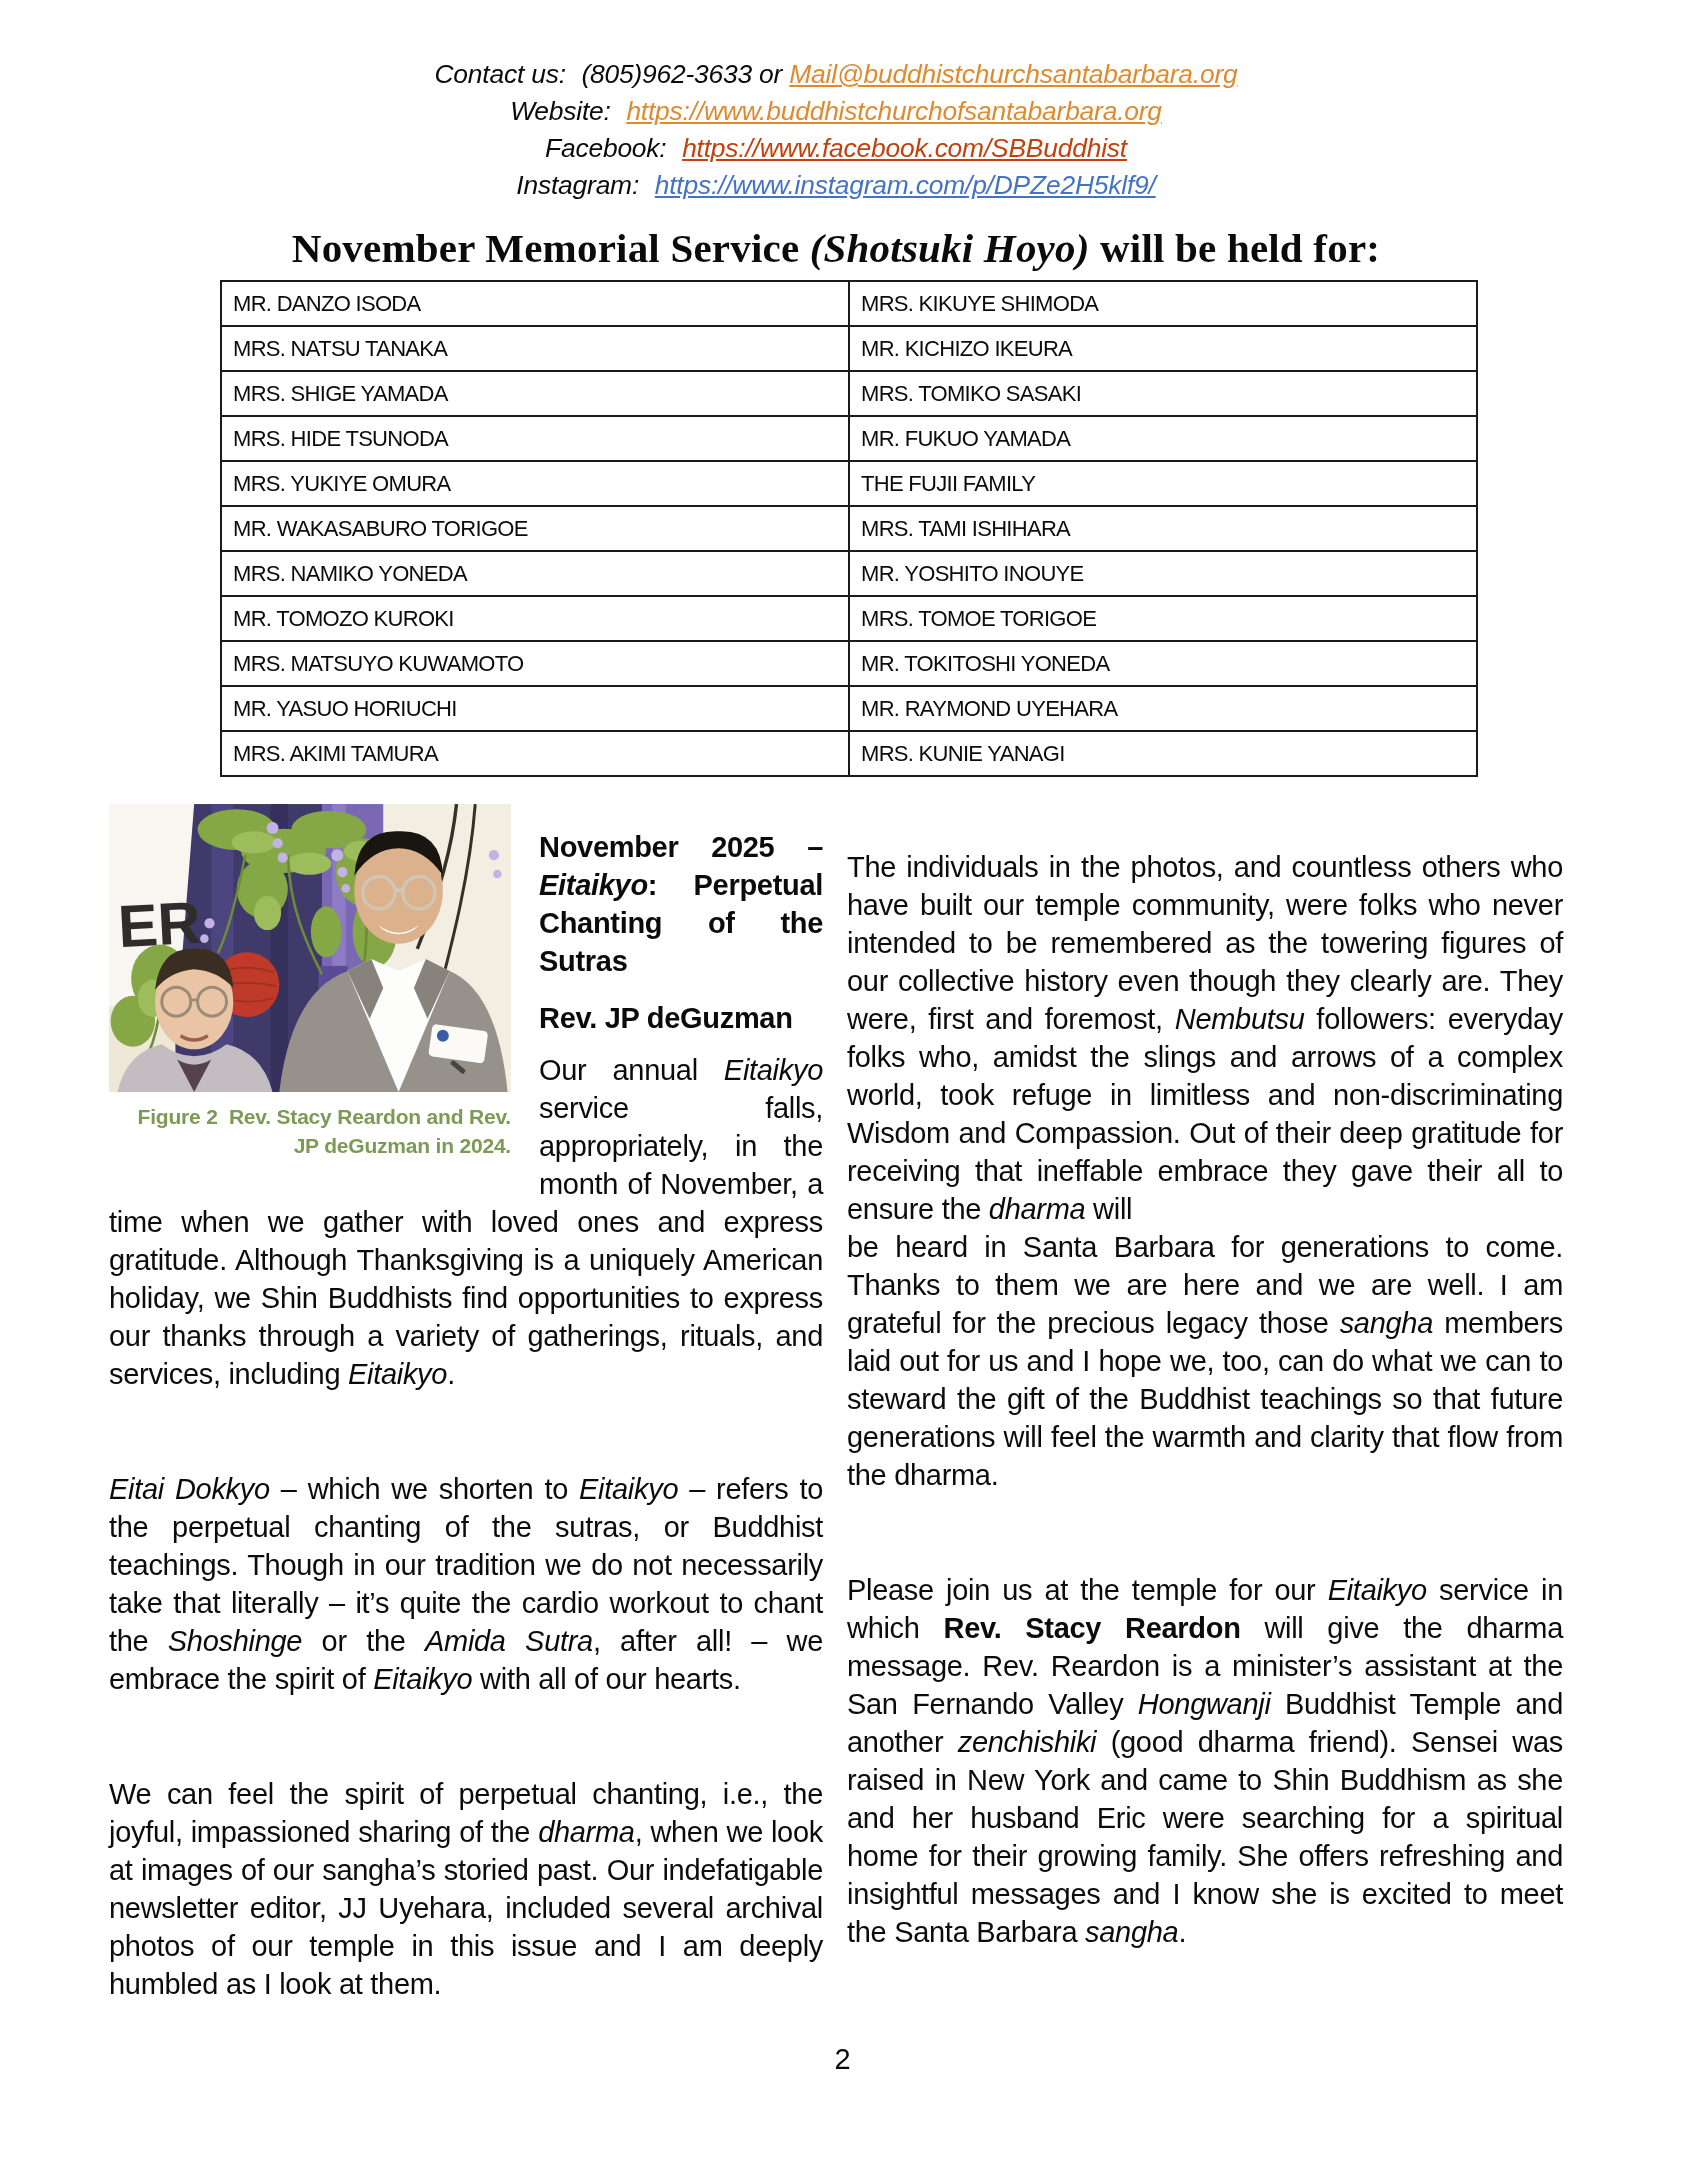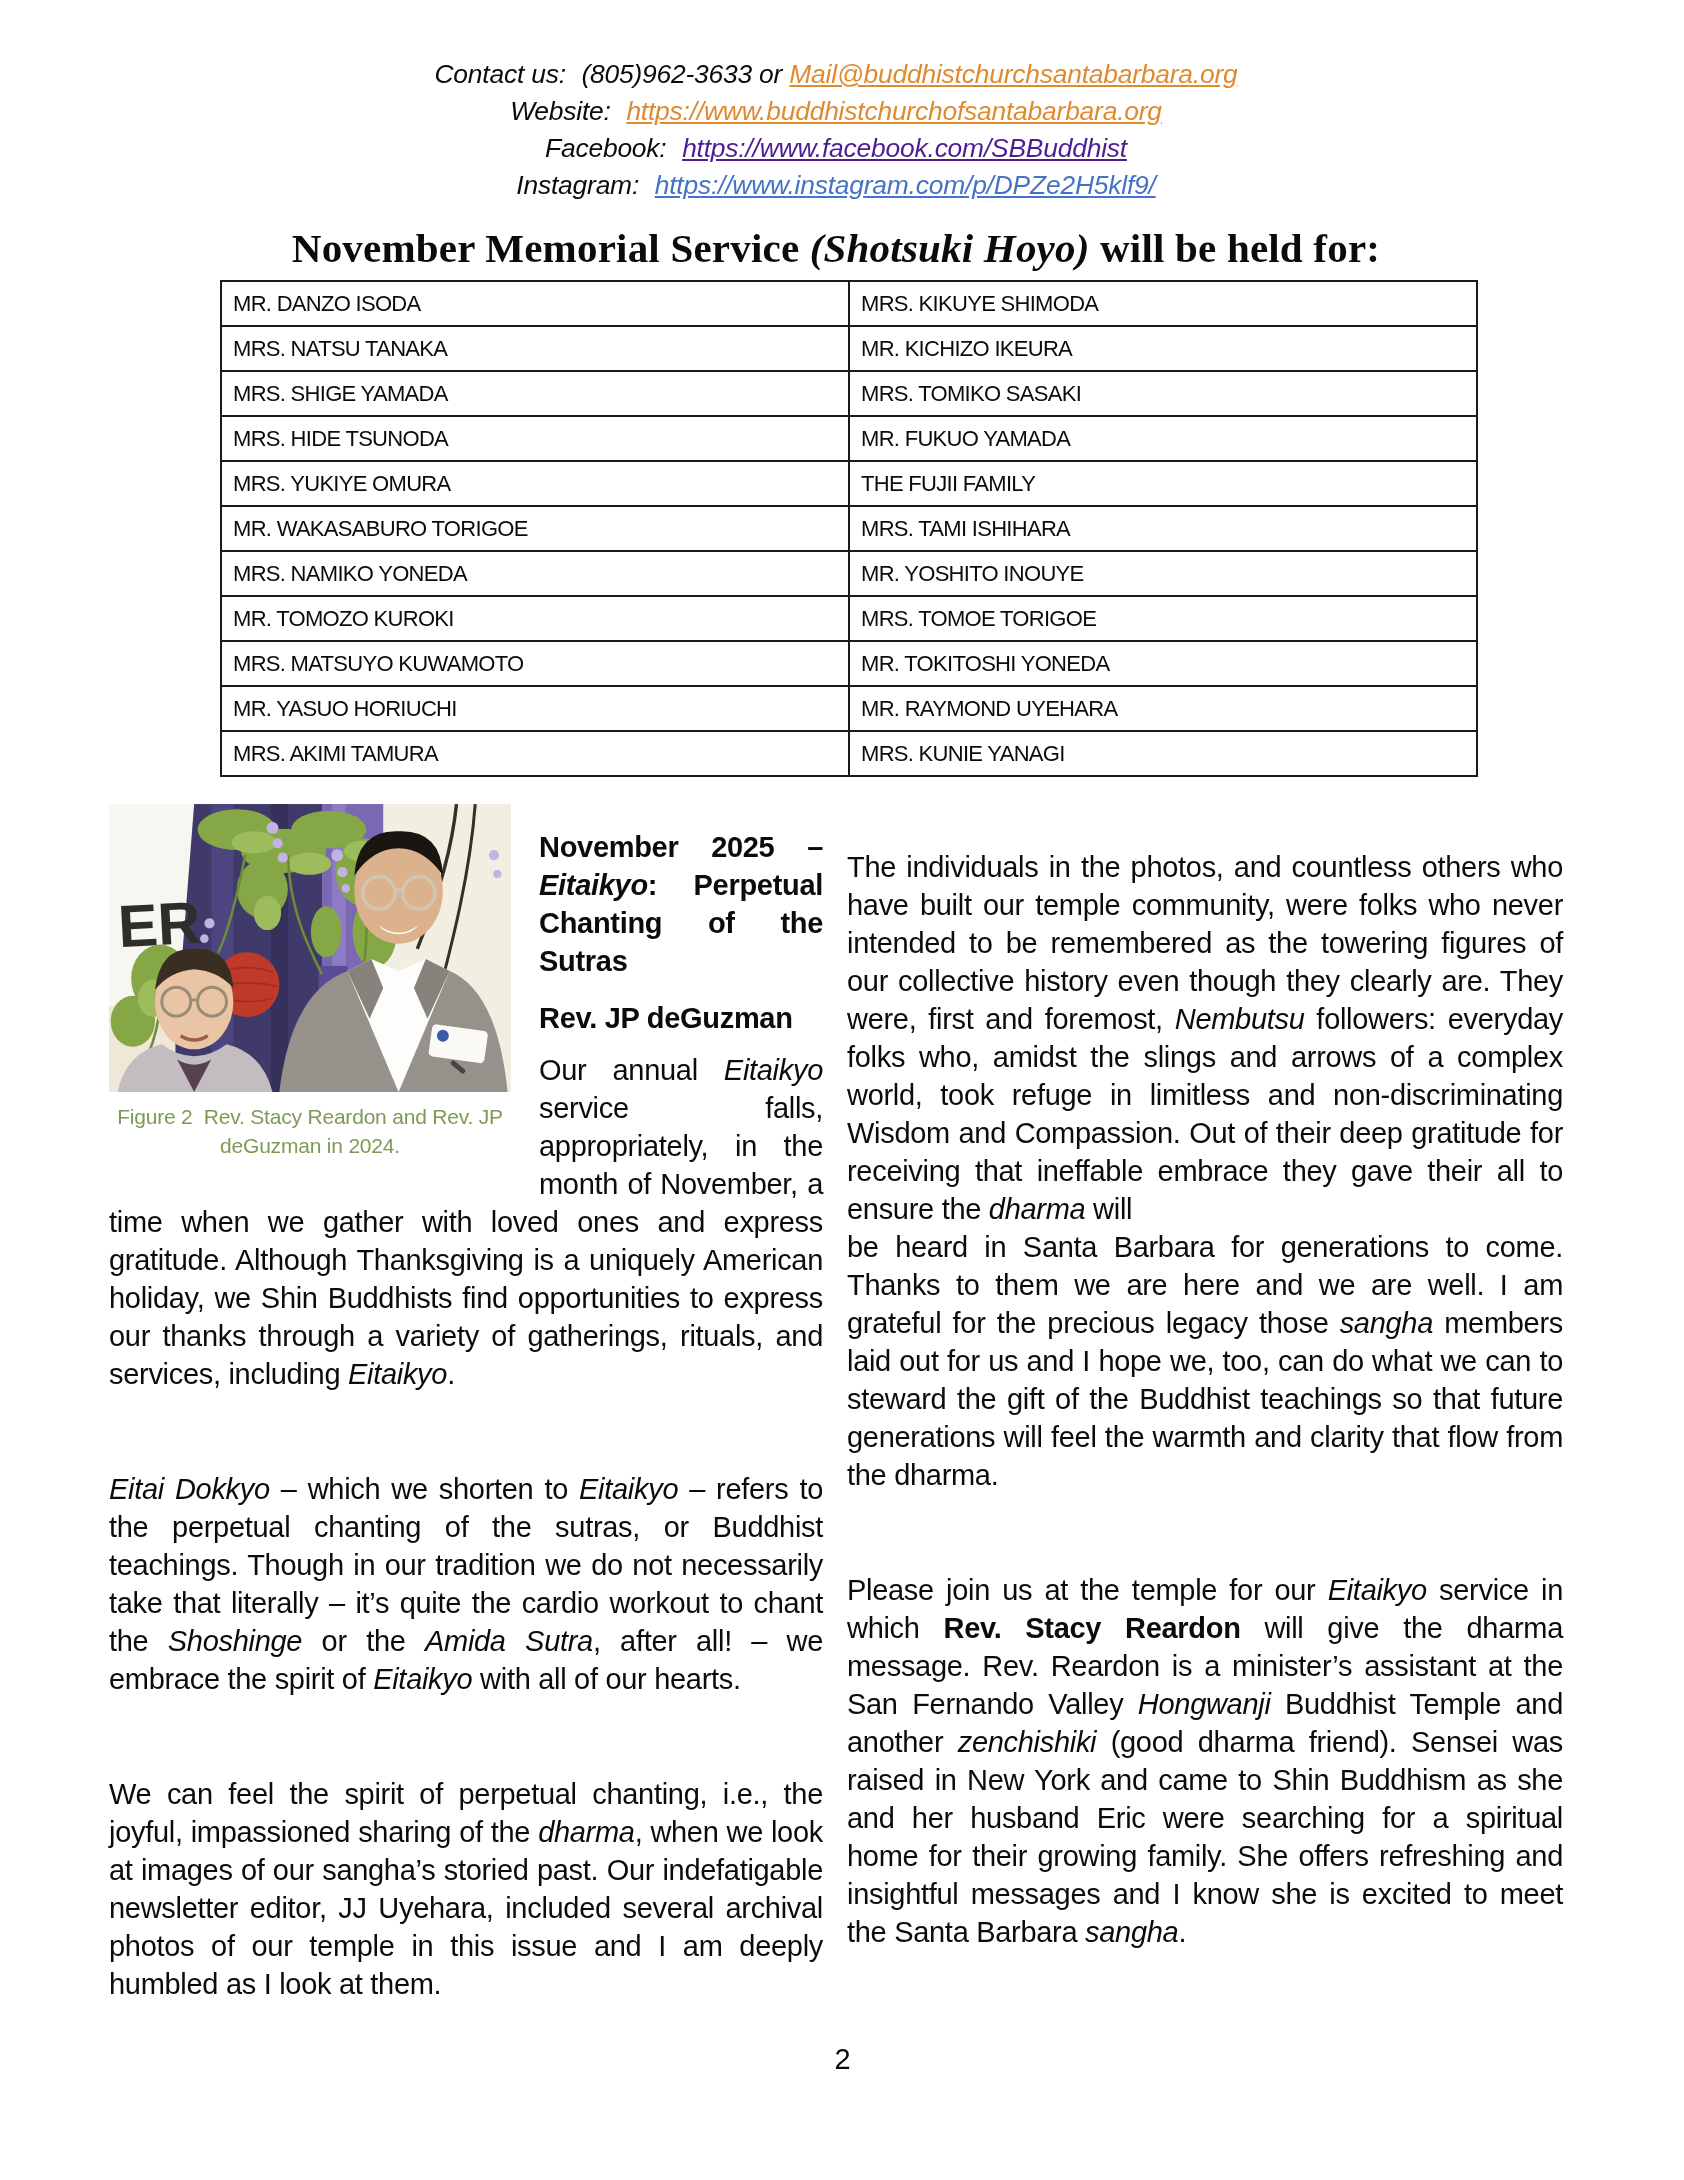--- a/index.html
+++ b/index.html
@@ -60,24 +60,24 @@
   .i{font-style:italic;}
   .b{font-weight:bold;}
   .bi{font-weight:bold;font-style:italic;}
 
   .photo-float{float:left;width:402px;margin:0 28px 5.1px 0;}
   figure{margin:0;}
   .photo{width:402px;height:288px;overflow:hidden;background:#efe8da;}
   .photo svg{display:block;}
   .caption{
     margin-top:10.2px;
-    font-weight:normal;
+    font-weight:bold;
     font-size:21px;line-height:29px;
     letter-spacing:-0.2px;
-    text-align:center;
+    text-align:right;
     white-space:pre-wrap;
   }
   .heading{font-weight:bold;margin-top:24px;}
   .byline{font-weight:bold;margin-top:19px;text-align:left;}
 
   .pagenum{
     position:absolute;left:0;top:2043px;width:100%;
     text-align:center;font-size:29px;
   }
 </style>
@@ -92,21 +92,21 @@
         <span class="lbl">Contact us:</span>
         <span>(805)962-3633 or</span>
         <a style="color: rgb(223, 138, 46);">Mail@buddhistchurchsantabarbara.org</a>
       </div>
       <div class="cline">
         <span class="lbl">Website:</span>
         <a style="color: rgb(223, 138, 46);">https://www.buddhistchurchofsantabarbara.org</a>
       </div>
       <div class="cline">
         <span class="lbl">Facebook:</span>
-        <a style="color: #4c1d95;">https://www.facebook.com/SBBuddhist</a>
+        <a style="color: #c2410c;">https://www.facebook.com/SBBuddhist</a>
       </div>
       <div class="cline">
         <span class="lbl">Instagram:</span>
         <a style="color: rgb(68, 114, 196);">https://www.instagram.com/p/DPZe2H5klf9/</a>
       </div>
     </header>
 
     <h1 class="title"><span>November Memorial Service </span><span class="it">(Shotsuki Hoyo)</span><span> will be held for:</span></h1>
 
     <table class="mem">

